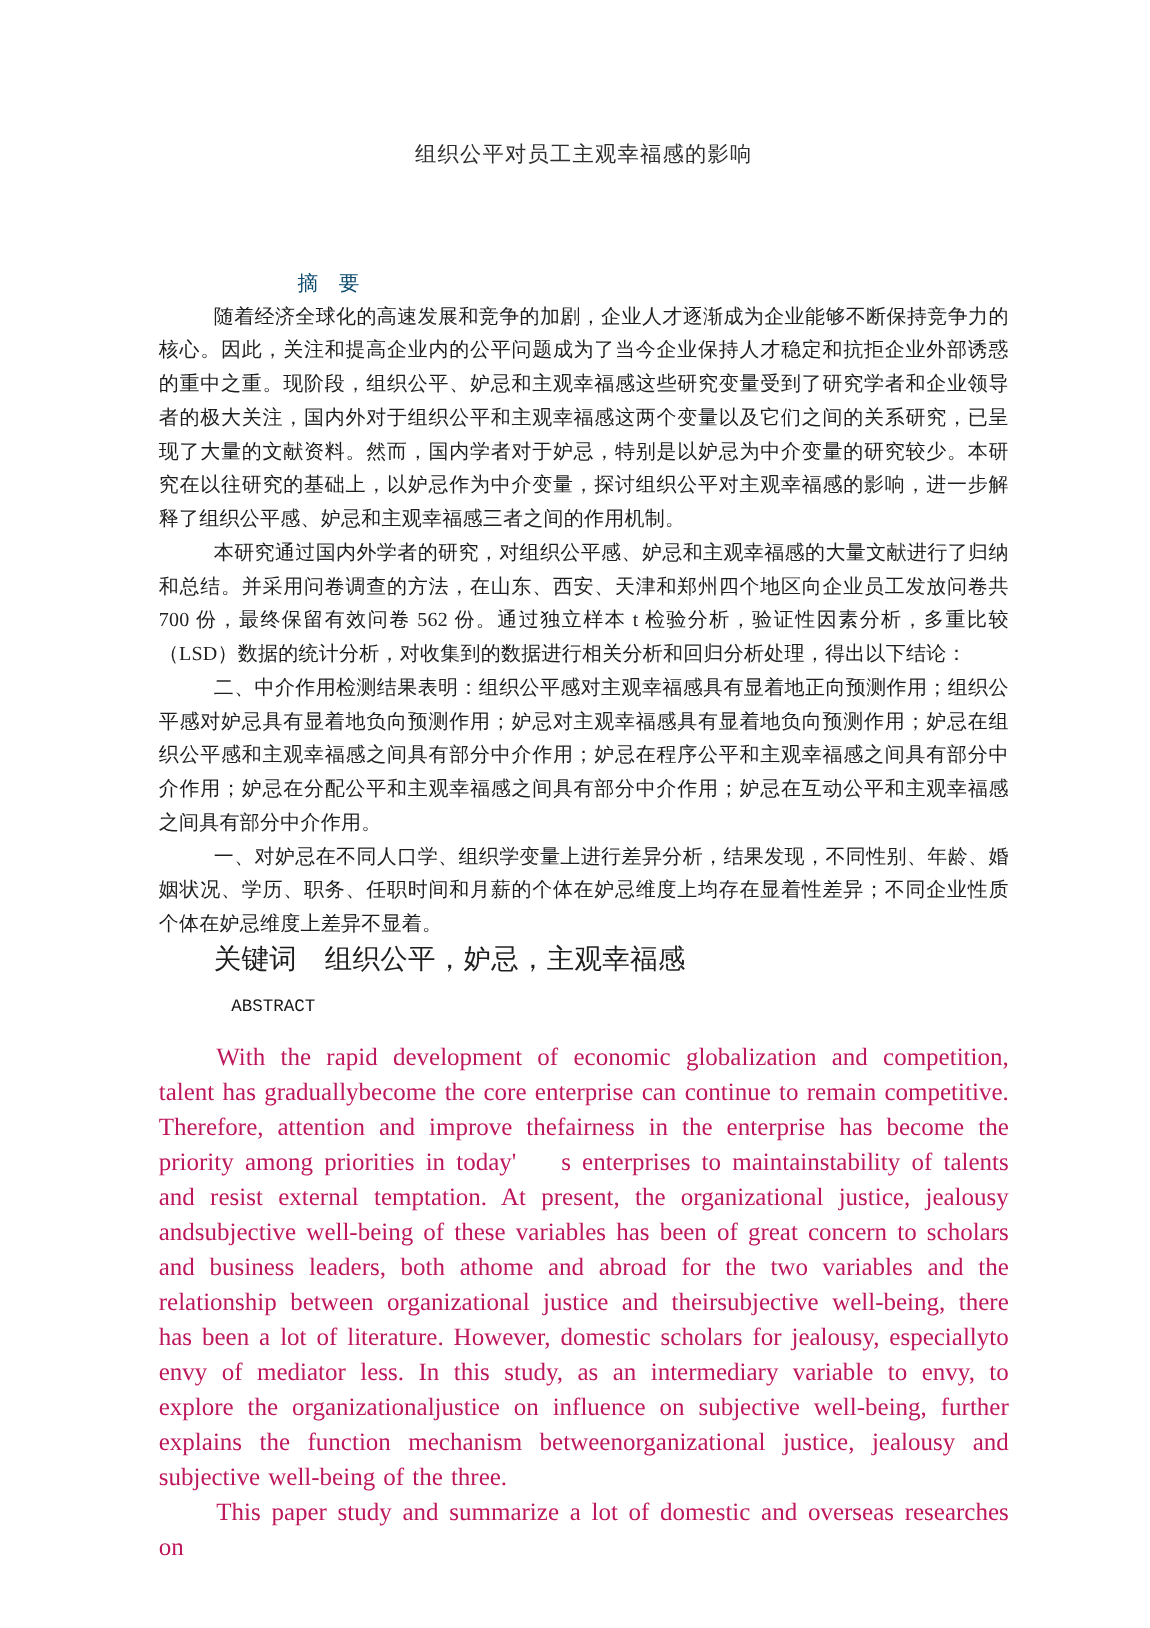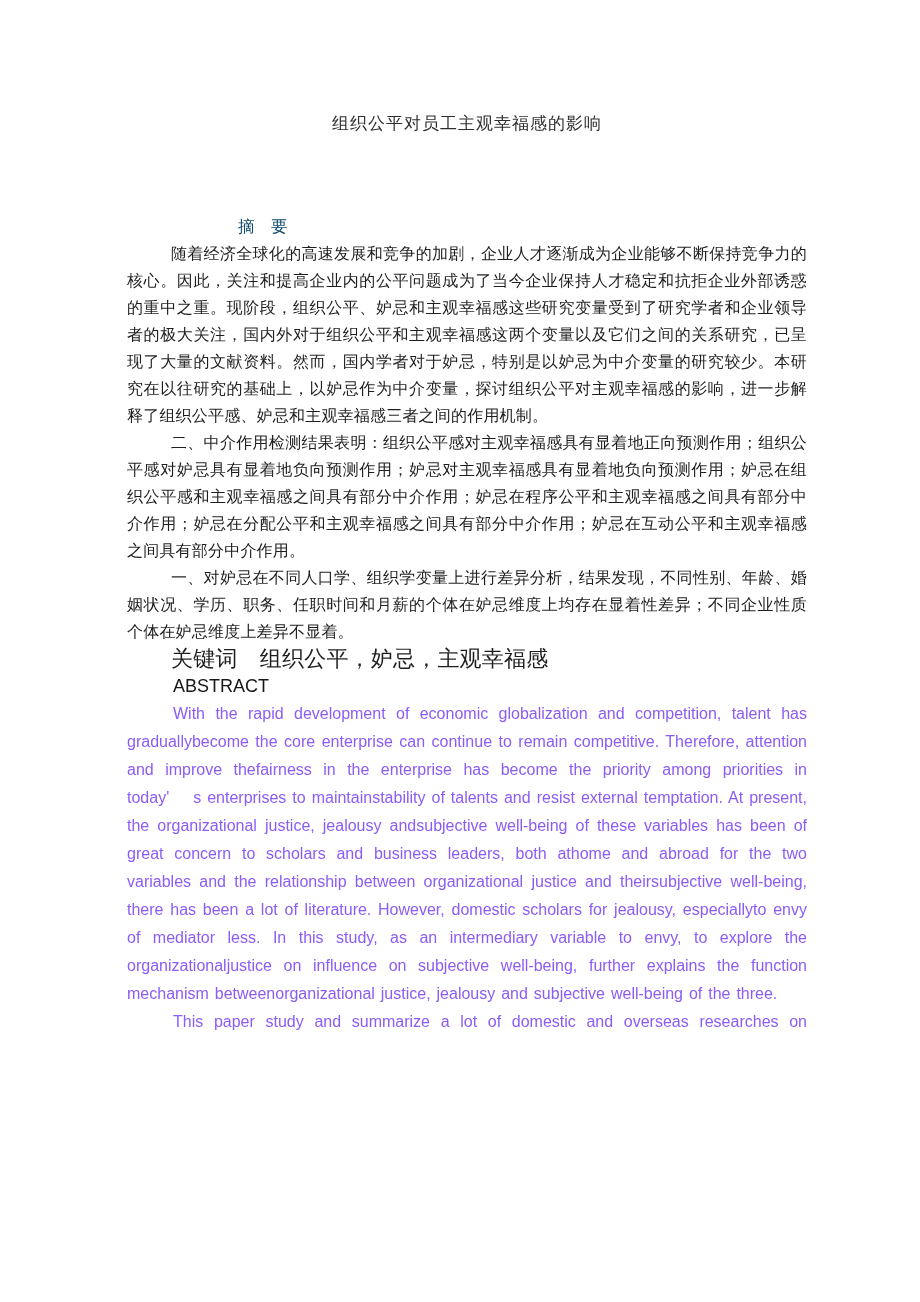--- a/index.html
+++ b/index.html
@@ -52,53 +52,54 @@
   .kw-line {
     margin: 0;
     font-family: Liberation Serif, serif;
     font-size: 22px;
     line-height: 27px;
     letter-spacing: 0.2px;
     text-indent: 44px;
     color: #1e1e1e;
   }
   .en-heading {
-    margin: 0;
-    font-family: Liberation Sans, sans-serif;
-    font-size: 18px;
+    margin: 12px;
+    font-family: Liberation Mono, monospace;
+    font-size: 14px;
     font-weight: 400;
     line-height: 28px;
     text-indent: 46px;
     color: #171717;
   }
   .en-para {
     margin: 0;
-    font-family: Liberation Sans, sans-serif;
-    font-size: 16px;
+    font-family: Liberation Serif, serif;
+    font-size: 20px;
     line-height: 28px;
     text-align: justify;
     text-indent: 46px;
     word-spacing: 1.5px;
-    color: #8b5cf6;
+    color: #be185d;
   }
   .en-para.stretch-last {
     text-align-last: justify;
   }
 </style>
 </head>
 <body>
 
 <div class="doc-page">
 
   <h1 class="doc-title">组织公平对员工主观幸福感的影响</h1>
 
   <h2 class="abstract-heading-zh">摘　要</h2>
 
   <p class="zh-para">随着经济全球化的高速发展和竞争的加剧，企业人才逐渐成为企业能够不断保持竞争力的核心。因此，关注和提高企业内的公平问题成为了当今企业保持人才稳定和抗拒企业外部诱惑的重中之重。现阶段，组织公平、妒忌和主观幸福感这些研究变量受到了研究学者和企业领导者的极大关注，国内外对于组织公平和主观幸福感这两个变量以及它们之间的关系研究，已呈现了大量的文献资料。然而，国内学者对于妒忌，特别是以妒忌为中介变量的研究较少。本研究在以往研究的基础上，以妒忌作为中介变量，探讨组织公平对主观幸福感的影响，进一步解释了组织公平感、妒忌和主观幸福感三者之间的作用机制。</p>
 
+  <p class="zh-para">本研究通过国内外学者的研究，对组织公平感、妒忌和主观幸福感的大量文献进行了归纳和总结。并采用问卷调查的方法，在山东、西安、天津和郑州四个地区向企业员工发放问卷共 700 份，最终保留有效问卷 562 份。通过独立样本 t 检验分析，验证性因素分析，多重比较（LSD）数据的统计分析，对收集到的数据进行相关分析和回归分析处理，得出以下结论：</p>
 
   <p class="zh-para">二、中介作用检测结果表明：组织公平感对主观幸福感具有显着地正向预测作用；组织公平感对妒忌具有显着地负向预测作用；妒忌对主观幸福感具有显着地负向预测作用；妒忌在组织公平感和主观幸福感之间具有部分中介作用；妒忌在程序公平和主观幸福感之间具有部分中介作用；妒忌在分配公平和主观幸福感之间具有部分中介作用；妒忌在互动公平和主观幸福感之间具有部分中介作用。</p>
 
   <p class="zh-para">一、对妒忌在不同人口学、组织学变量上进行差异分析，结果发现，不同性别、年龄、婚姻状况、学历、职务、任职时间和月薪的个体在妒忌维度上均存在显着性差异；不同企业性质个体在妒忌维度上差异不显着。</p>
 
   <p class="kw-line">关键词　组织公平，妒忌，主观幸福感</p>
 
   <h2 class="en-heading">ABSTRACT</h2>
 
   <p class="en-para">With the rapid development of economic globalization and competition, talent has graduallybecome the core enterprise can continue to remain competitive. Therefore, attention and improve thefairness in the enterprise has become the priority among priorities in today'&nbsp;&nbsp;&nbsp;&nbsp;s enterprises to maintainstability of talents and resist external temptation. At present, the organizational justice, jealousy andsubjective well-being of these variables has been of great concern to scholars and business leaders, both athome and abroad for the two variables and the relationship between organizational justice and theirsubjective well-being, there has been a lot of literature. However, domestic scholars for jealousy, especiallyto envy of mediator less. In this study, as an intermediary variable to envy, to explore the organizationaljustice on influence on subjective well-being, further explains the function mechanism betweenorganizational justice, jealousy and subjective well-being of the three.</p>

